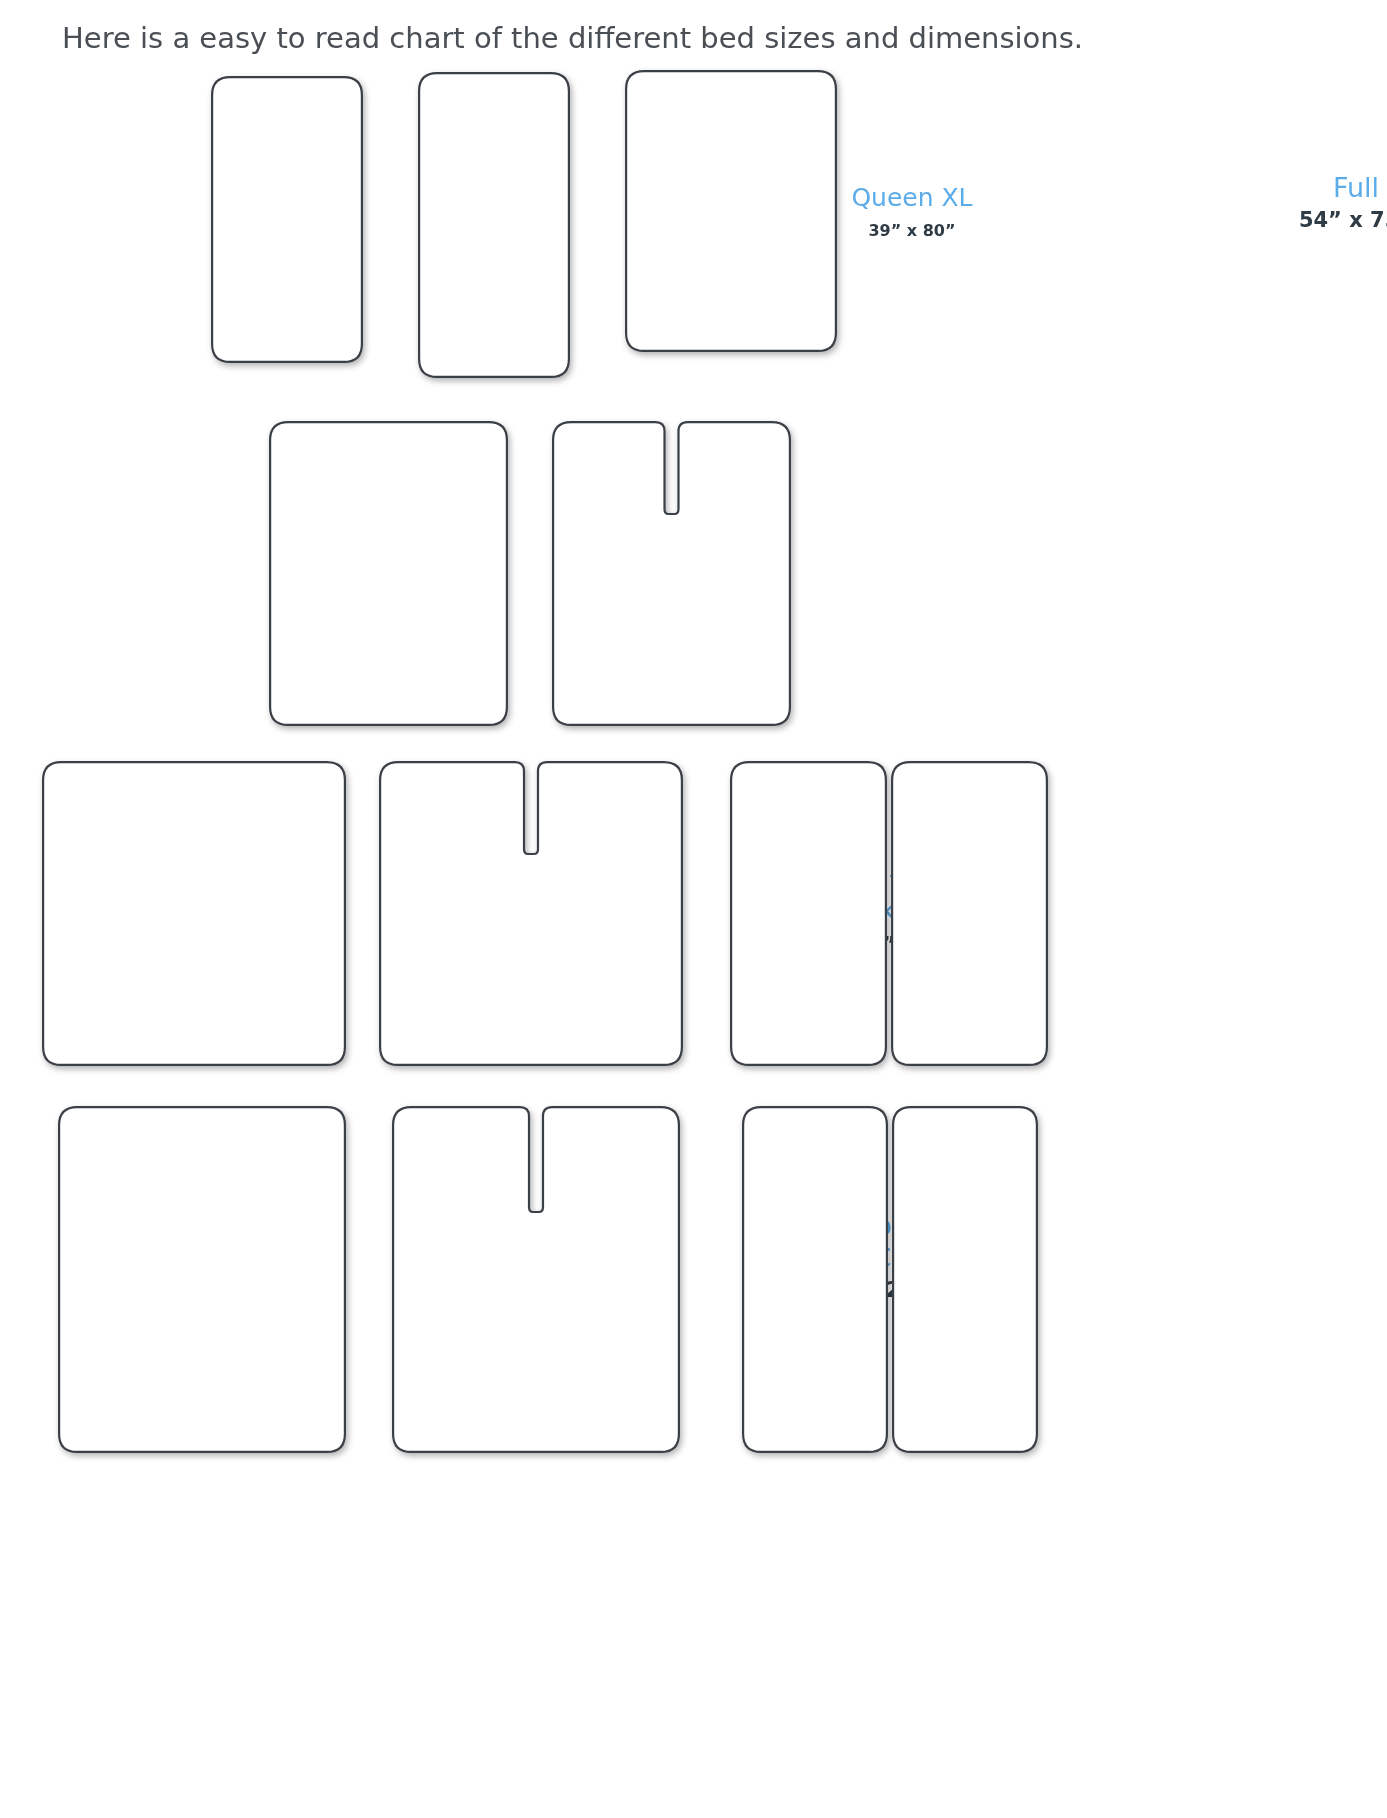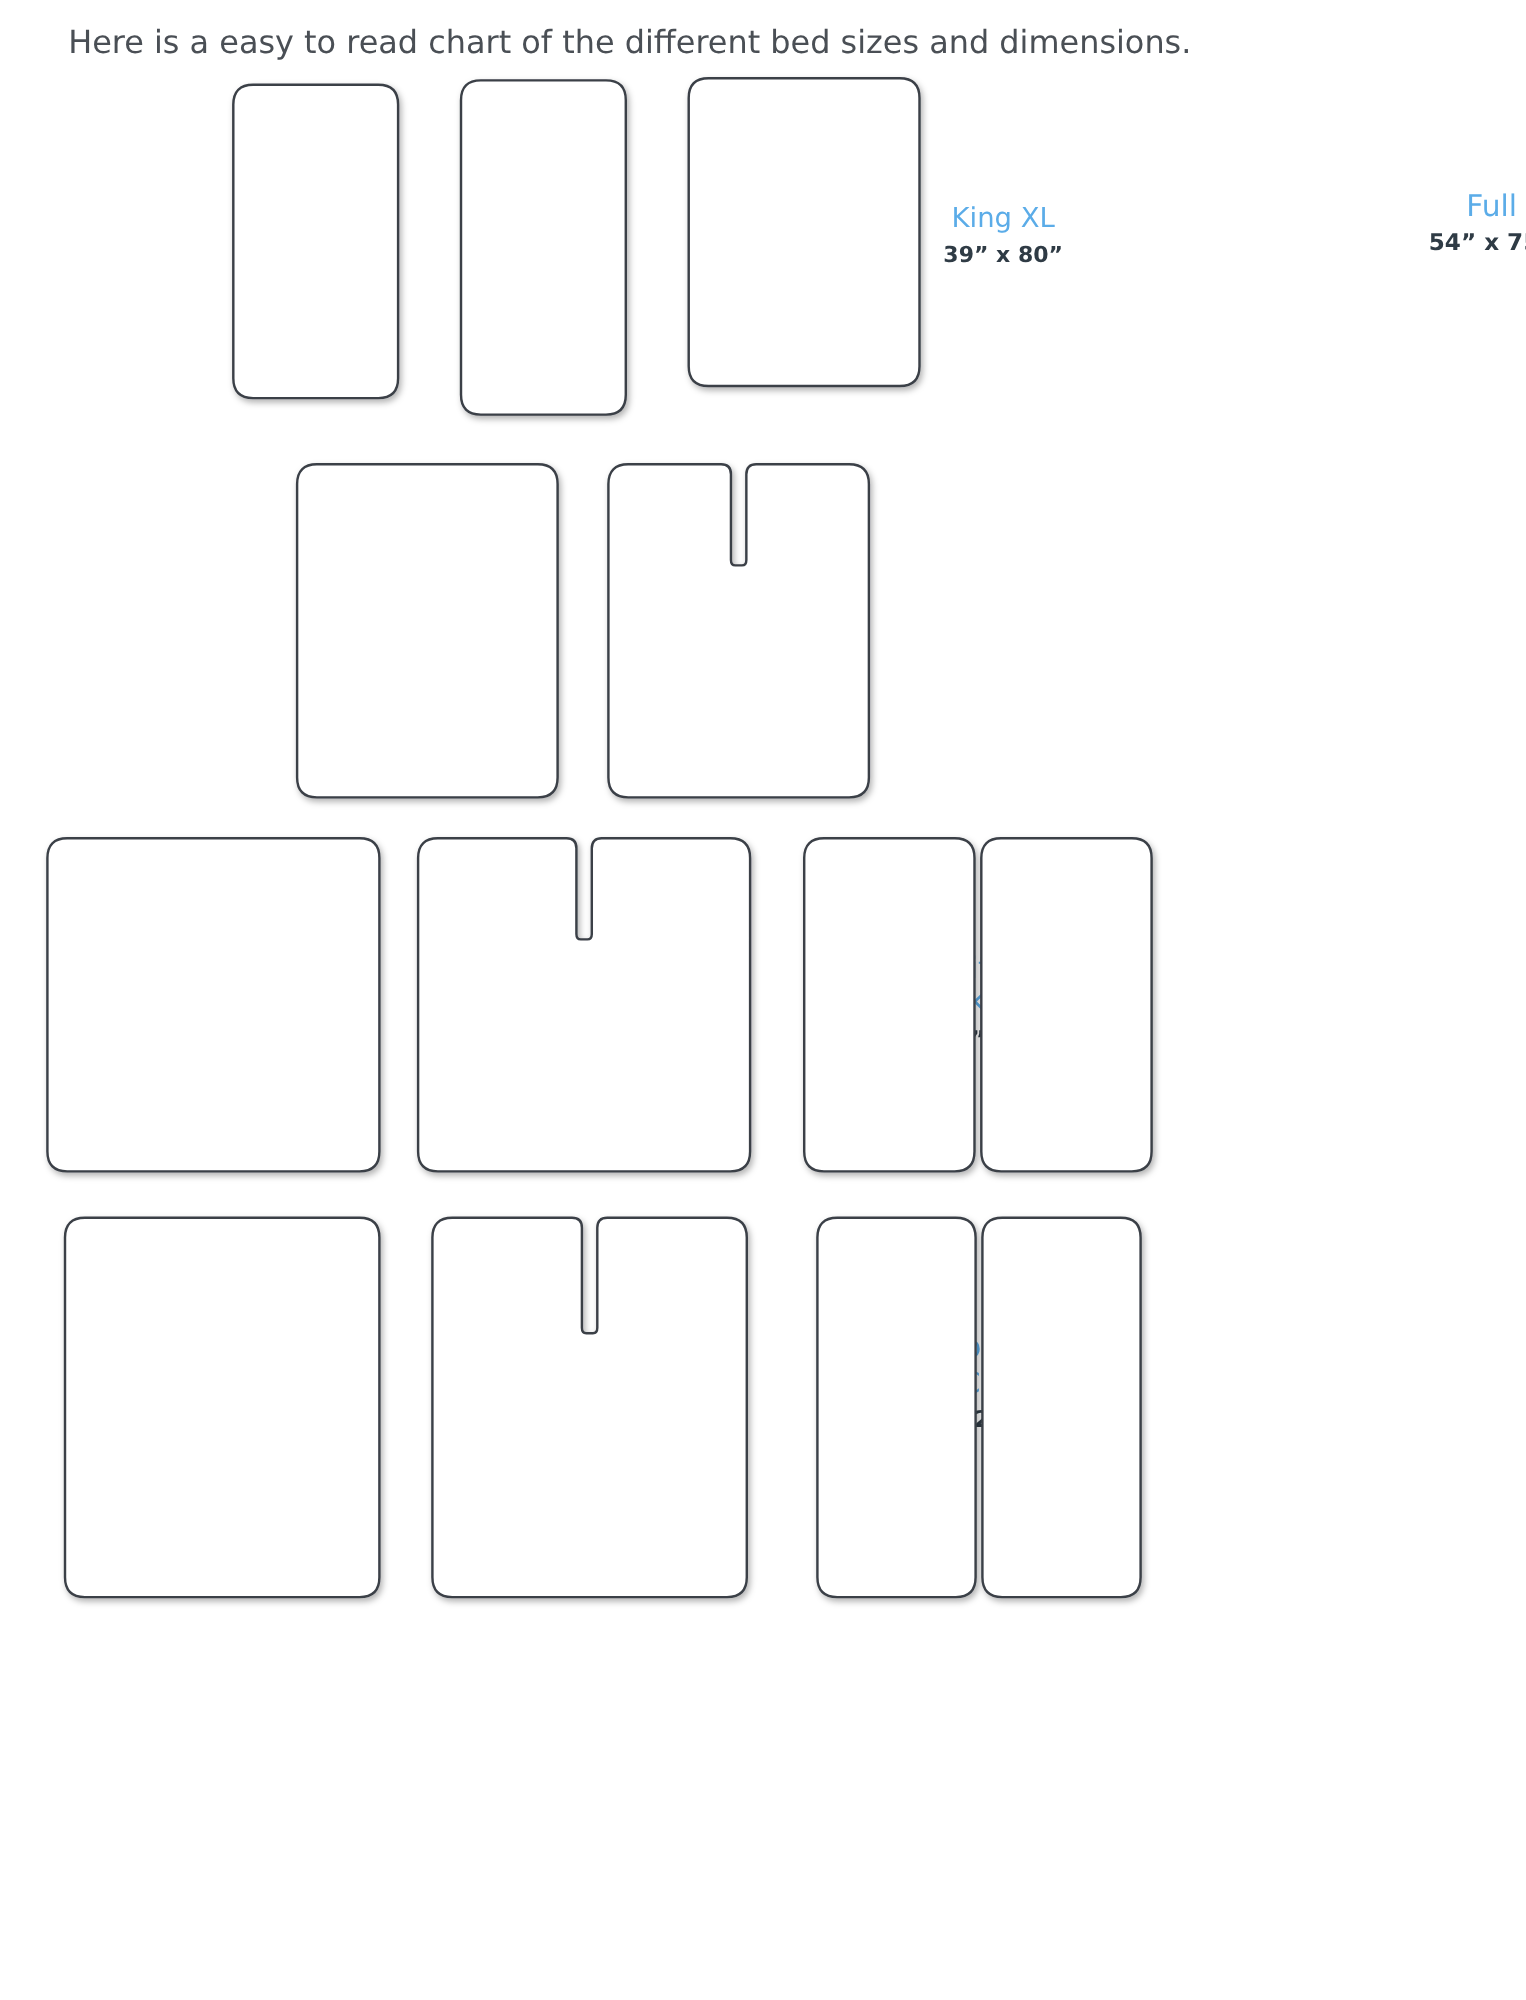--- a/index.html
+++ b/index.html
@@ -112,22 +112,22 @@
           <svg viewBox="0 0 152 306" preserveAspectRatio="none">
             <defs>
               <filter id="sh-twin-xl" x="-20%" y="-20%" width="150%" height="150%">
                 <feDropShadow dx="2" dy="3" stdDeviation="3" flood-color="#000000" flood-opacity="0.30"></feDropShadow>
               </filter>
             </defs>
             <path d="M 19.1 1.1 L 132.9 1.1 Q 150.9 1.1 150.9 19.1 L 150.9 286.9 Q 150.9 304.9 132.9 304.9 L 19.1 304.9 Q 1.1 304.9 1.1 286.9 L 1.1 19.1 Q 1.1 1.1 19.1 1.1 Z" fill="#ffffff" stroke="#3a3f47" stroke-width="2.2" stroke-linejoin="round" filter="url(#sh-twin-xl)"></path>
           </svg>
         </div>
         <div class="bed-label" style="position: absolute; left: 418px; top: 109px; width: 152px;">
-          <div class="bed-name" style="font-size: 25px; line-height: 34px;">King XL</div>
-          <div class="bed-dims" style="font-size: 20px;">39” x 80”</div>
+          <div class="bed-name" style="font-size: 25px; line-height: 34px;">Queen XL</div>
+          <div class="bed-dims" style="font-size: 16px;">39” x 80”</div>
         </div>
       </div>
       <div class="bed" style="left: 625px; top: 70px; width: 212px; height: 282px;">
         <div class="bed-shape">
           <svg viewBox="0 0 212 282" preserveAspectRatio="none">
             <defs>
               <filter id="sh-full" x="-20%" y="-20%" width="150%" height="150%">
                 <feDropShadow dx="2" dy="3" stdDeviation="3" flood-color="#000000" flood-opacity="0.30"></feDropShadow>
               </filter>
             </defs>

